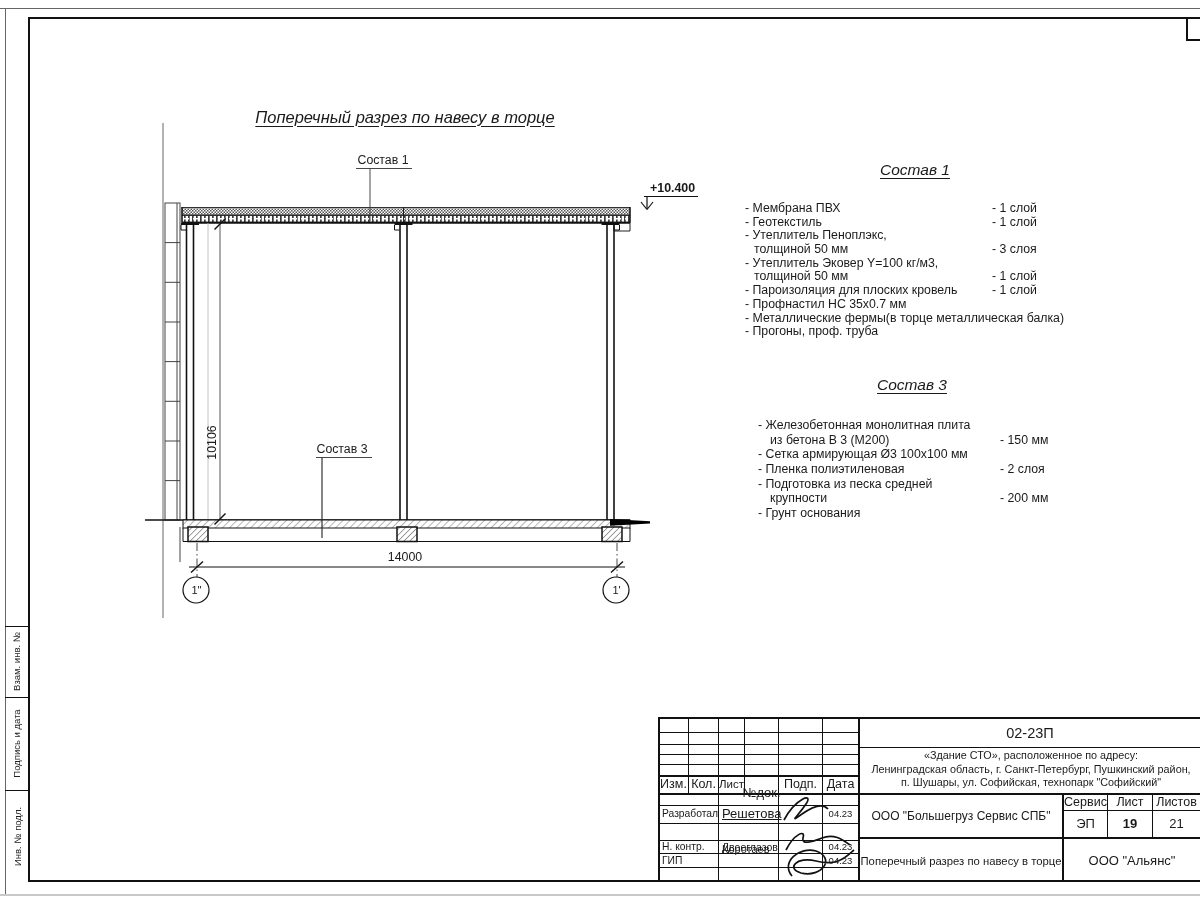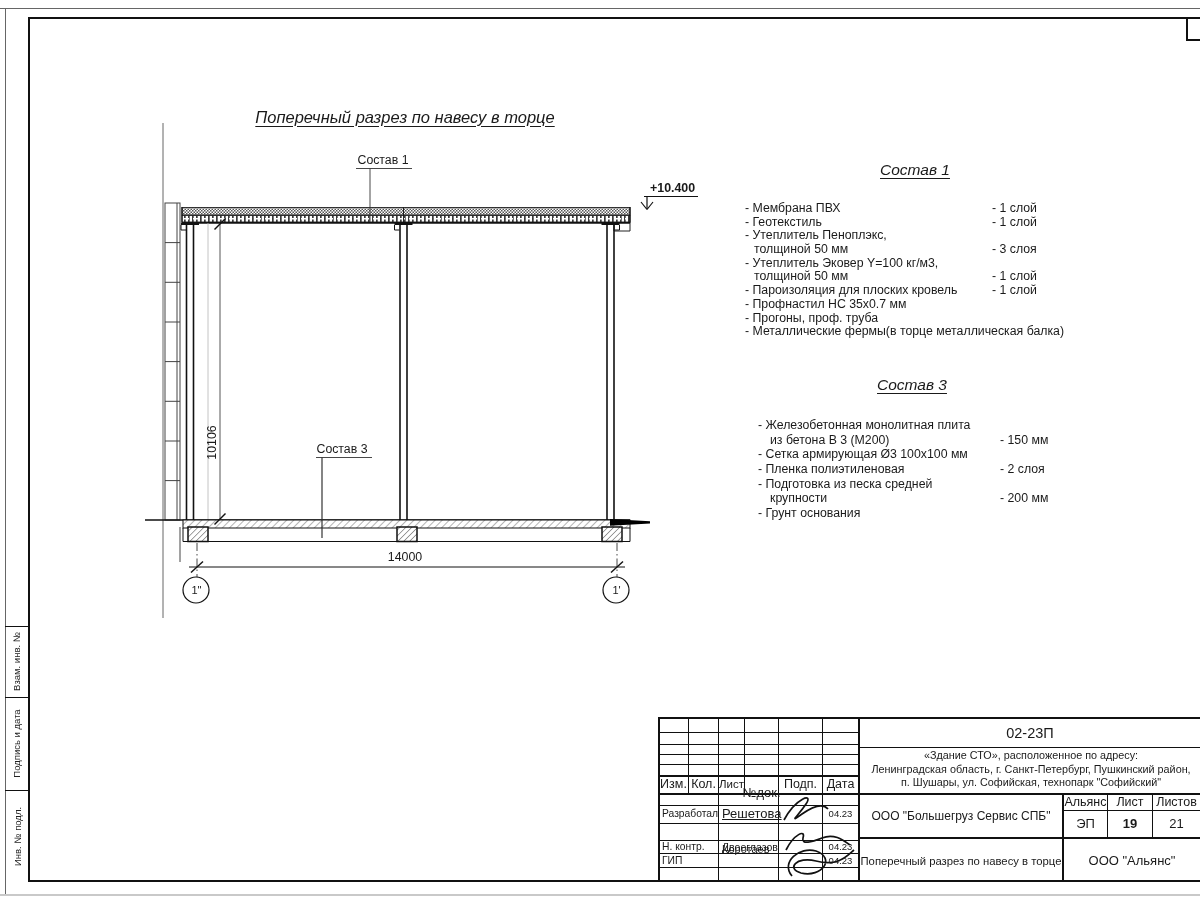--- a/index.html
+++ b/index.html
@@ -162,22 +162,22 @@
   <div class="txt sechead ctr" style="left:853px;top:161px;width:124px;height:18px;">Состав 1</div>
   <div class="list s1" style="left:745px;top:202px;width:350px;">
     <div class="li-row"><span class="li-text">- Мембрана ПВХ</span><span class="li-val">- 1 слой</span></div>
     <div class="li-row"><span class="li-text">- Геотекстиль</span><span class="li-val">- 1 слой</span></div>
     <div class="li-row"><span class="li-text">- Утеплитель Пеноплэкс,</span><span class="li-val"></span></div>
     <div class="li-row ind1"><span class="li-text">толщиной 50 мм</span><span class="li-val">- 3 слоя</span></div>
     <div class="li-row"><span class="li-text">- Утеплитель Эковер Y=100 кг/м3,</span><span class="li-val"></span></div>
     <div class="li-row ind1"><span class="li-text">толщиной 50 мм</span><span class="li-val">- 1 слой</span></div>
     <div class="li-row"><span class="li-text">- Пароизоляция для плоских кровель</span><span class="li-val">- 1 слой</span></div>
     <div class="li-row"><span class="li-text">- Профнастил НС 35х0.7 мм</span><span class="li-val"></span></div>
+    <div class="li-row"><span class="li-text">- Металлические фермы(в торце металлическая балка)</span><span class="li-val"></span></div>
     <div class="li-row"><span class="li-text">- Прогоны, проф. труба</span><span class="li-val"></span></div>
-    <div class="li-row"><span class="li-text">- Металлические фермы(в торце металлическая балка)</span><span class="li-val"></span></div>
   </div>
 
   <div class="txt sechead ctr" style="left:850px;top:376px;width:124px;height:18px;">Состав 3</div>
   <div class="list s3" style="left:758px;top:418px;width:350px;">
     <div class="li-row"><span class="li-text">- Железобетонная  монолитная плита</span><span class="li-val"></span></div>
     <div class="li-row ind3"><span class="li-text">из бетона В 3 (М200)</span><span class="li-val">- 150 мм</span></div>
     <div class="li-row"><span class="li-text">- Сетка армирующая Ø3 100х100 мм</span><span class="li-val"></span></div>
     <div class="li-row"><span class="li-text">- Пленка полиэтиленовая</span><span class="li-val">-  2 слоя</span></div>
     <div class="li-row"><span class="li-text">- Подготовка из песка средней</span><span class="li-val"></span></div>
     <div class="li-row ind3"><span class="li-text">крупности</span><span class="li-val">- 200 мм</span></div>
@@ -229,21 +229,21 @@
     <div class="cell cl" style="left:64px;top:125px;width:58px;height:13px;font-size:11px;">Коротаев</div>
     <div class="cell" style="left:165px;top:137px;width:35px;height:13px;font-size:9.5px;">04.23</div>
 
     <div class="cell" style="left:202px;top:3px;width:340px;height:26px;font-size:14.5px;">02-23П</div>
     <div class="abs" style="left:204px;top:32px;width:338px;height:44px;font-size:10.8px;line-height:13.6px;text-align:center;">
       <div>«Здание СТО», расположенное по адресу:</div>
       <div>Ленинградская область, г. Санкт-Петербург, Пушкинский район,</div>
       <div>п. Шушары, ул. Софийская, технопарк "Софийский"</div>
     </div>
     <div class="cell" style="left:202px;top:78px;width:202px;height:42px;font-size:12px;">ООО "Большегруз Сервис СПБ"</div>
-    <div class="cell" style="left:406px;top:76px;width:43px;height:17px;font-size:12.5px;">Альянс</div>
+    <div class="cell" style="left:406px;top:76px;width:43px;height:17px;font-size:12.5px;">Сервис</div>
     <div class="cell" style="left:450px;top:76px;width:44px;height:17px;font-size:12.5px;">Лист</div>
     <div class="cell" style="left:495px;top:76px;width:47px;height:17px;font-size:12.5px;">Листов</div>
     <div class="cell" style="left:406px;top:93px;width:43px;height:27px;font-size:13px;">ЭП</div>
     <div class="cell" style="left:450px;top:93px;width:44px;height:27px;font-size:13px;font-weight:bold;">19</div>
     <div class="cell" style="left:495px;top:93px;width:47px;height:27px;font-size:13px;">21</div>
     <div class="cell" style="left:202px;top:122px;width:202px;height:43px;font-size:11.3px;">Поперечный разрез по навесу в торце</div>
     <div class="cell" style="left:406px;top:122px;width:136px;height:43px;font-size:13px;">ООО "Альянс"</div>
   </div>
 
 </div>

